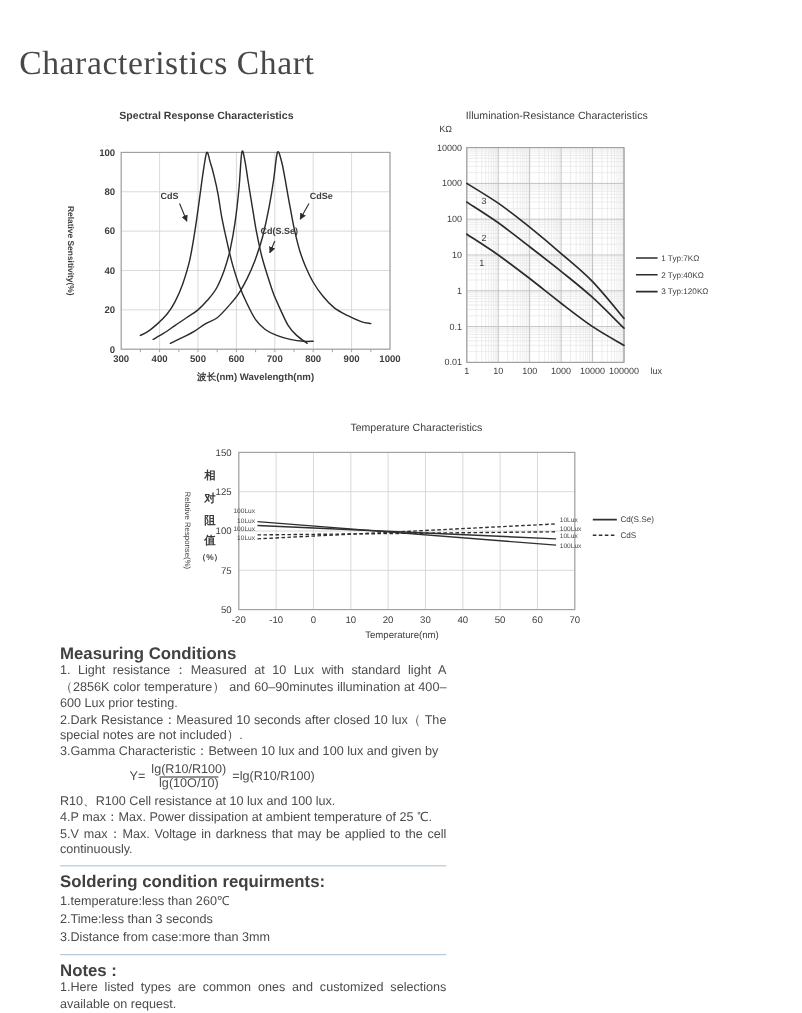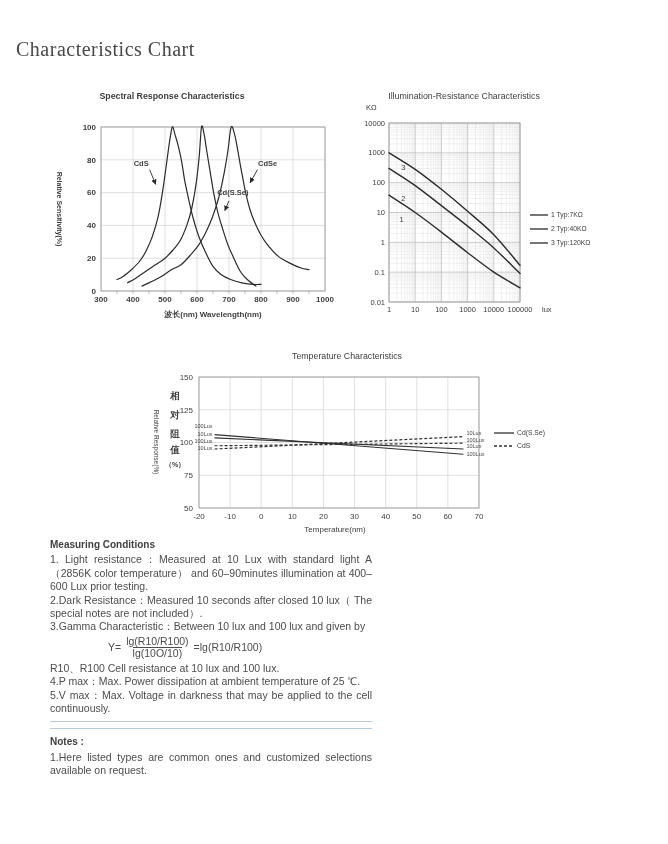--- a/index.html
+++ b/index.html
@@ -1,27 +1,27 @@
 <!DOCTYPE html>
 <html><head>
 <meta charset="utf-8">
 <style>
   html,body{margin:0;padding:0;background:#ffffff;}
   .page{position:relative;width:668px;height:844px;background:#fff;overflow:hidden;
         font-family:"Liberation Sans",sans-serif;color:#4a4a4a;}
   .page-title{position:absolute;left:16px;top:38px;margin:0;
-        font-family:"Liberation Serif",serif;font-weight:400;font-size:20px;
+        font-family:"Liberation Serif",serif;font-weight:400;font-size:28px;
         color:#484848;letter-spacing:.5px;}
   .chart{position:absolute;}
   #chart-spectral{left:18px;top:88px;width:340px;height:245px;font-weight:bold;}
   #chart-illum{left:356px;top:88px;width:312px;height:240px;}
   #chart-temp{left:136px;top:346px;width:465px;height:200px;}
   .textwrap{position:absolute;left:50px;top:538px;width:322px;font-size:10.5px;
         line-height:13.4px;color:#4c4c4c;}
-  .sec-h{font-weight:700;font-size:10px;color:#414141;margin:0 0 2px 0;}
+  .sec-h{font-weight:700;font-size:14px;color:#414141;margin:0 0 2px 0;}
   .textwrap p{margin:0;text-align:justify;}
   .textwrap p.nj{text-align:left;}
   .formula{display:flex;align-items:center;gap:5px;margin:2px 0 2px 58px;font-size:10.5px;}
   .frac{display:inline-flex;flex-direction:column;align-items:center;line-height:11.5px;}
   .frac .den{border-top:1px solid #4c4c4c;}
   .divider{border:none;border-top:1px solid #b7c9d6;margin:6px 0 6px 0;}
   .sold p{line-height:15px;text-align:left;}
 </style>
 </head>
 <body>
@@ -304,20 +304,26 @@
         </span>
         <span>=lg(R10/R100)</span>
       </div>
       <p class="nj">R10、R100 Cell resistance at 10 lux and 100 lux.</p>
       <p class="nj">4.P max：Max. Power dissipation at ambient temperature of 25 ℃.</p>
       <p>5.V max：Max. Voltage in darkness that may be applied to the cell continuously.</p>
     </div>
 
     <hr class="divider">
 
+    <div class="sold">
+      <div class="sec-h">Soldering condition requirments:</div>
+      <p>1.temperature:less than 260℃</p>
+      <p>2.Time:less than 3 seconds</p>
+      <p>3.Distance from case:more than 3mm</p>
+    </div>
 
     <hr class="divider">
 
     <div>
       <div class="sec-h">Notes :</div>
       <p>1.Here listed types are common ones and customized selections available on request.</p>
 
     </div>
 
   </div>

